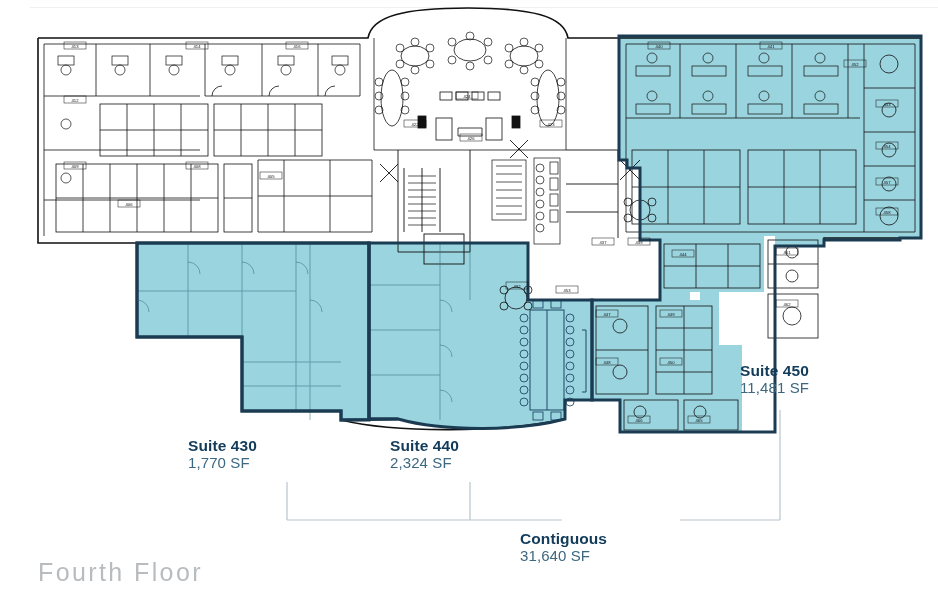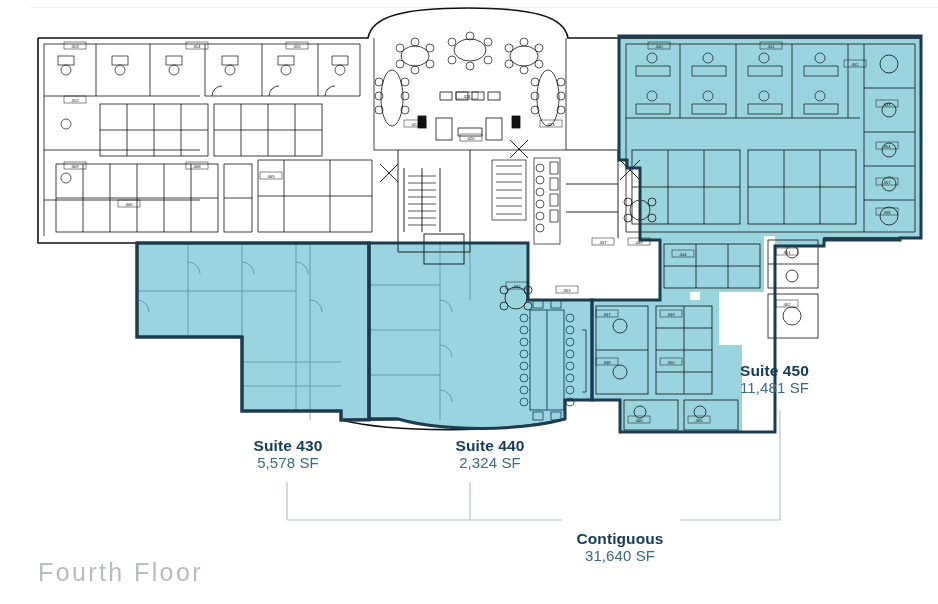--- a/index.html
+++ b/index.html
@@ -8,21 +8,21 @@
     font-family:"Liberation Sans",sans-serif;
     -webkit-font-smoothing:antialiased;
   }
   #stage{position:absolute;left:0;top:0;width:938px;height:604px;}
 
   .toprule{position:absolute;left:30px;top:7px;width:908px;height:1px;background:#eef1f3;}
 
   #planwrap{position:absolute;left:0;top:0;width:938px;height:540px;}
   #plan{display:block;}
 
-  .lbl{position:absolute;text-align:center;line-height:1.12;}
+  .lbl{position:absolute;line-height:1.12;}
   .lbl .name{
     font-size:15.5px;font-weight:bold;color:#123b59;letter-spacing:.1px;
     white-space:nowrap;
   }
   .lbl .sf{
     font-size:15px;font-weight:normal;color:#3d6881;letter-spacing:.1px;
     white-space:nowrap;margin-top:1px;
   }
 
   #lbl430{left:188px;top:437px;width:200px;}
@@ -464,21 +464,21 @@
 
       <path d="M780 410 L780 520"></path>
 
       <path d="M287 520 L562 520"></path>
       <path d="M680 520 L780 520"></path>
     </g>
   </svg>
 
   <div class="lbl" id="lbl430">
     <div class="name">Suite 430</div>
-    <div class="sf">5,578 SF</div>
+    <div class="sf">1,770 SF</div>
   </div>
 
   <div class="lbl" id="lbl440">
     <div class="name">Suite 440</div>
     <div class="sf">2,324 SF</div>
   </div>
 
   <div class="lbl" id="lbl450">
     <div class="name">Suite 450</div>
     <div class="sf">11,481 SF</div>

